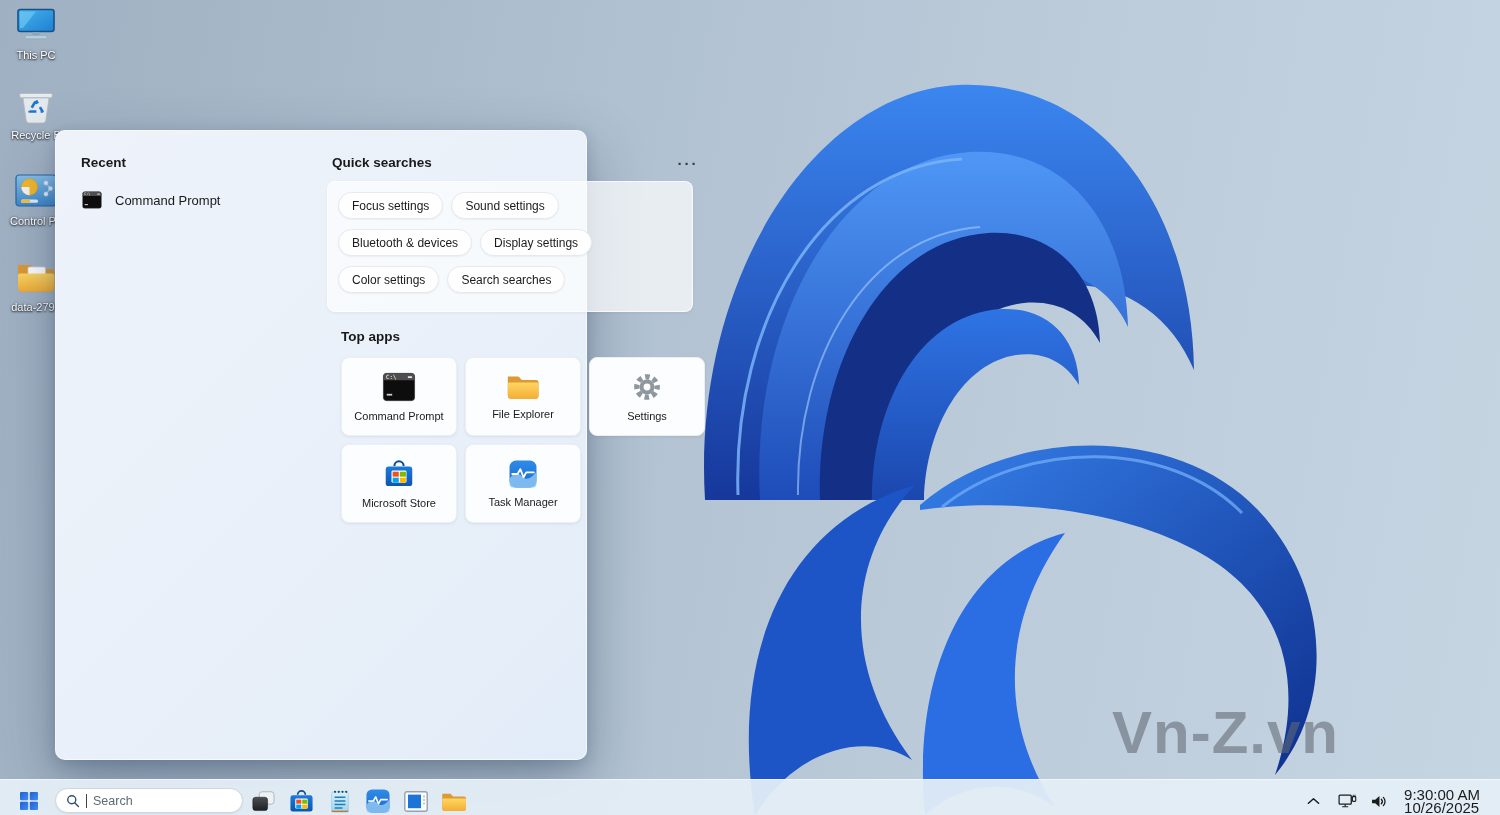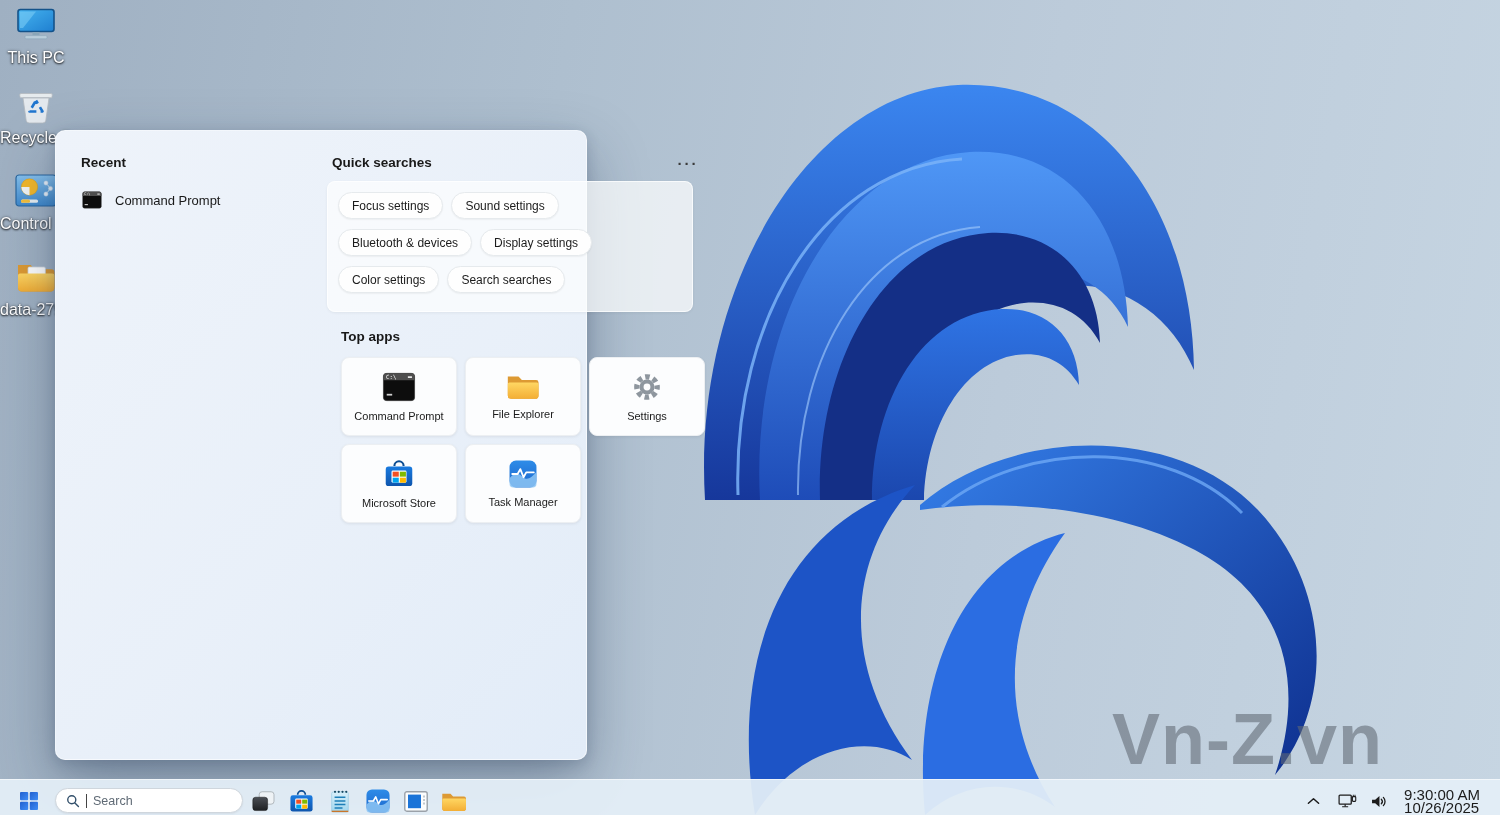--- a/index.html
+++ b/index.html
@@ -6,28 +6,28 @@
   body { background:#333; }
   .screen {
     position:relative; width:1500px; height:815px; overflow:hidden;
     font-family:"Liberation Sans", sans-serif;
     background:linear-gradient(100deg,#9fb0c2 0%,#aebfcf 35%,#bccbda 65%,#c6d5e2 100%);
   }
   
   .bloom { position:absolute; left:620px; top:55px; width:700px; height:760px; z-index:1; }
   .watermark {
     position:absolute; left:1112px; top:698px; z-index:2;
-    font-size:72px; font-weight:bold; letter-spacing:1px;
+    font-size:60px; font-weight:bold; letter-spacing:1px;
     color:rgba(96,105,116,0.58); white-space:nowrap;
   }
   
   .dicon { position:absolute; left:0; width:72px; z-index:3; text-align:center; cursor:default; }
   .dicon .dslot { height:42px; display:flex; align-items:center; justify-content:center; }
   .dlabel {
-    margin-top:3px; font-size:16px; color:#fff; white-space:nowrap;
+    margin-top:3px; font-size:11px; color:#fff; white-space:nowrap;
     text-shadow:0 1px 2px rgba(0,0,0,.85), 0 0 3px rgba(0,0,0,.5);
   }
   
   .panel {
     position:absolute; left:55px; top:130px; width:532px; height:630px; z-index:5;
     background:linear-gradient(135deg,#eef3fa 0%,#e9f0f9 55%,#e2ecf8 100%);
     border-radius:10px; border:1px solid rgba(255,255,255,.5);
     box-shadow:0 25px 60px rgba(20,40,70,.35), 0 4px 14px rgba(20,40,70,.18);
   }
   .sec-header { position:absolute; font-size:13.5px; font-weight:600; color:#191919; }

